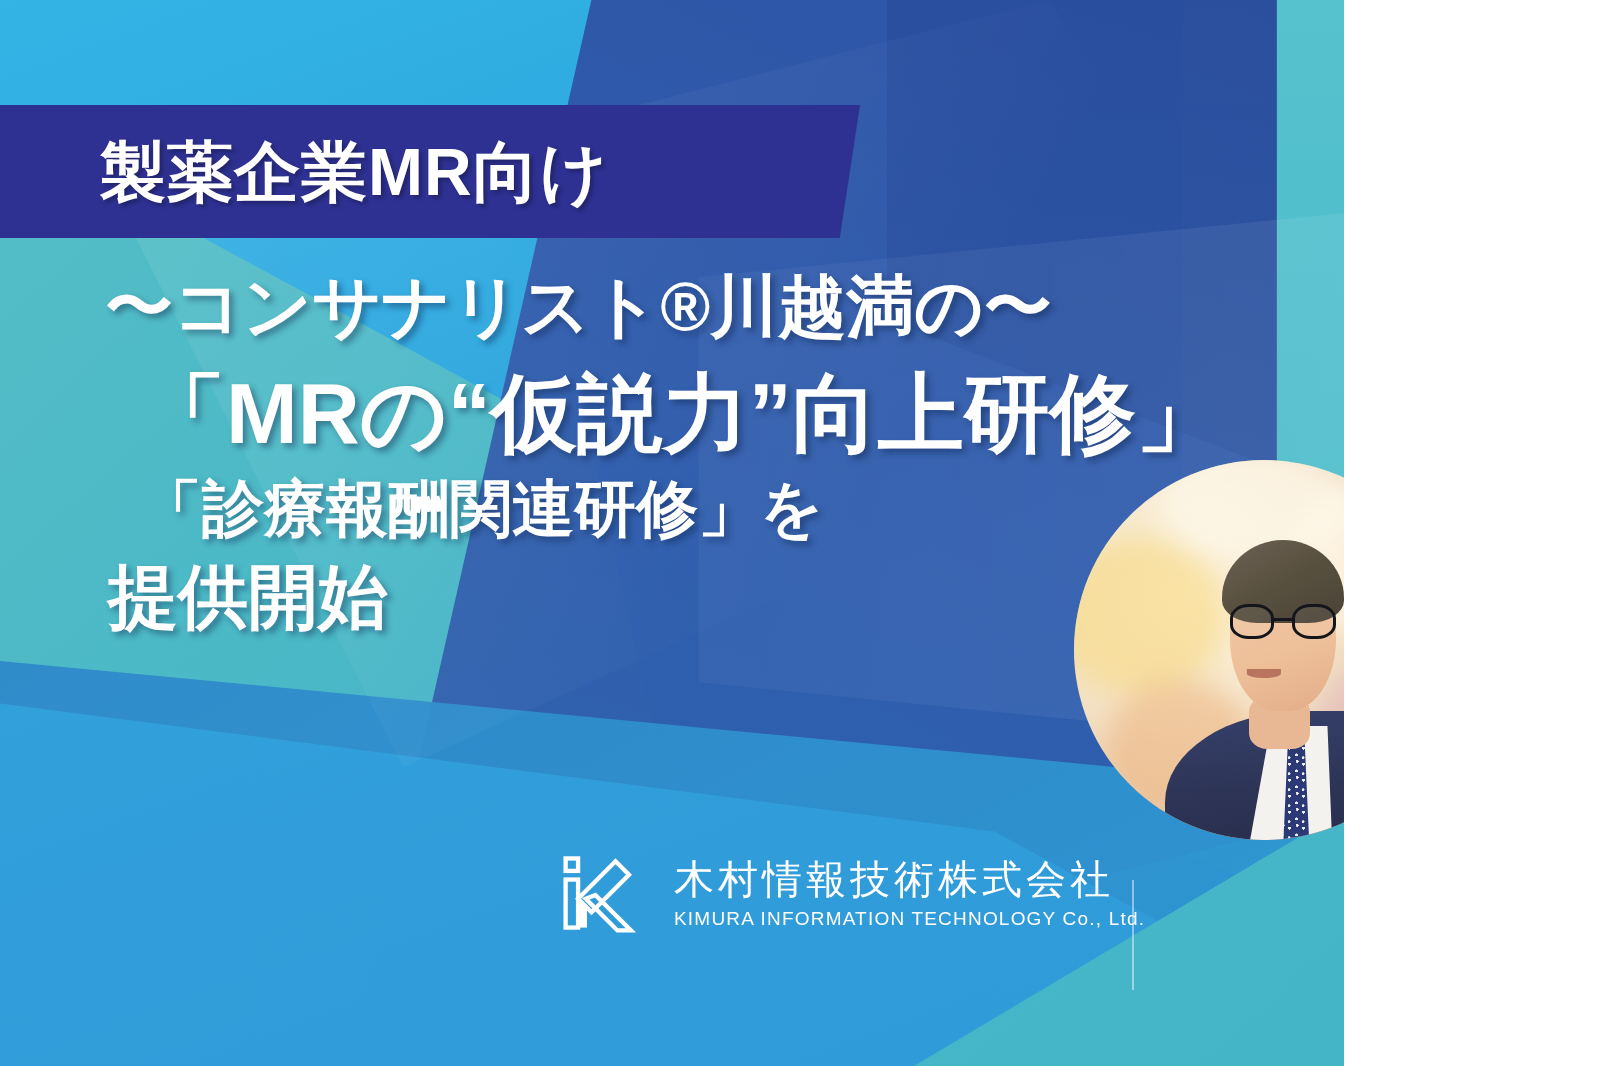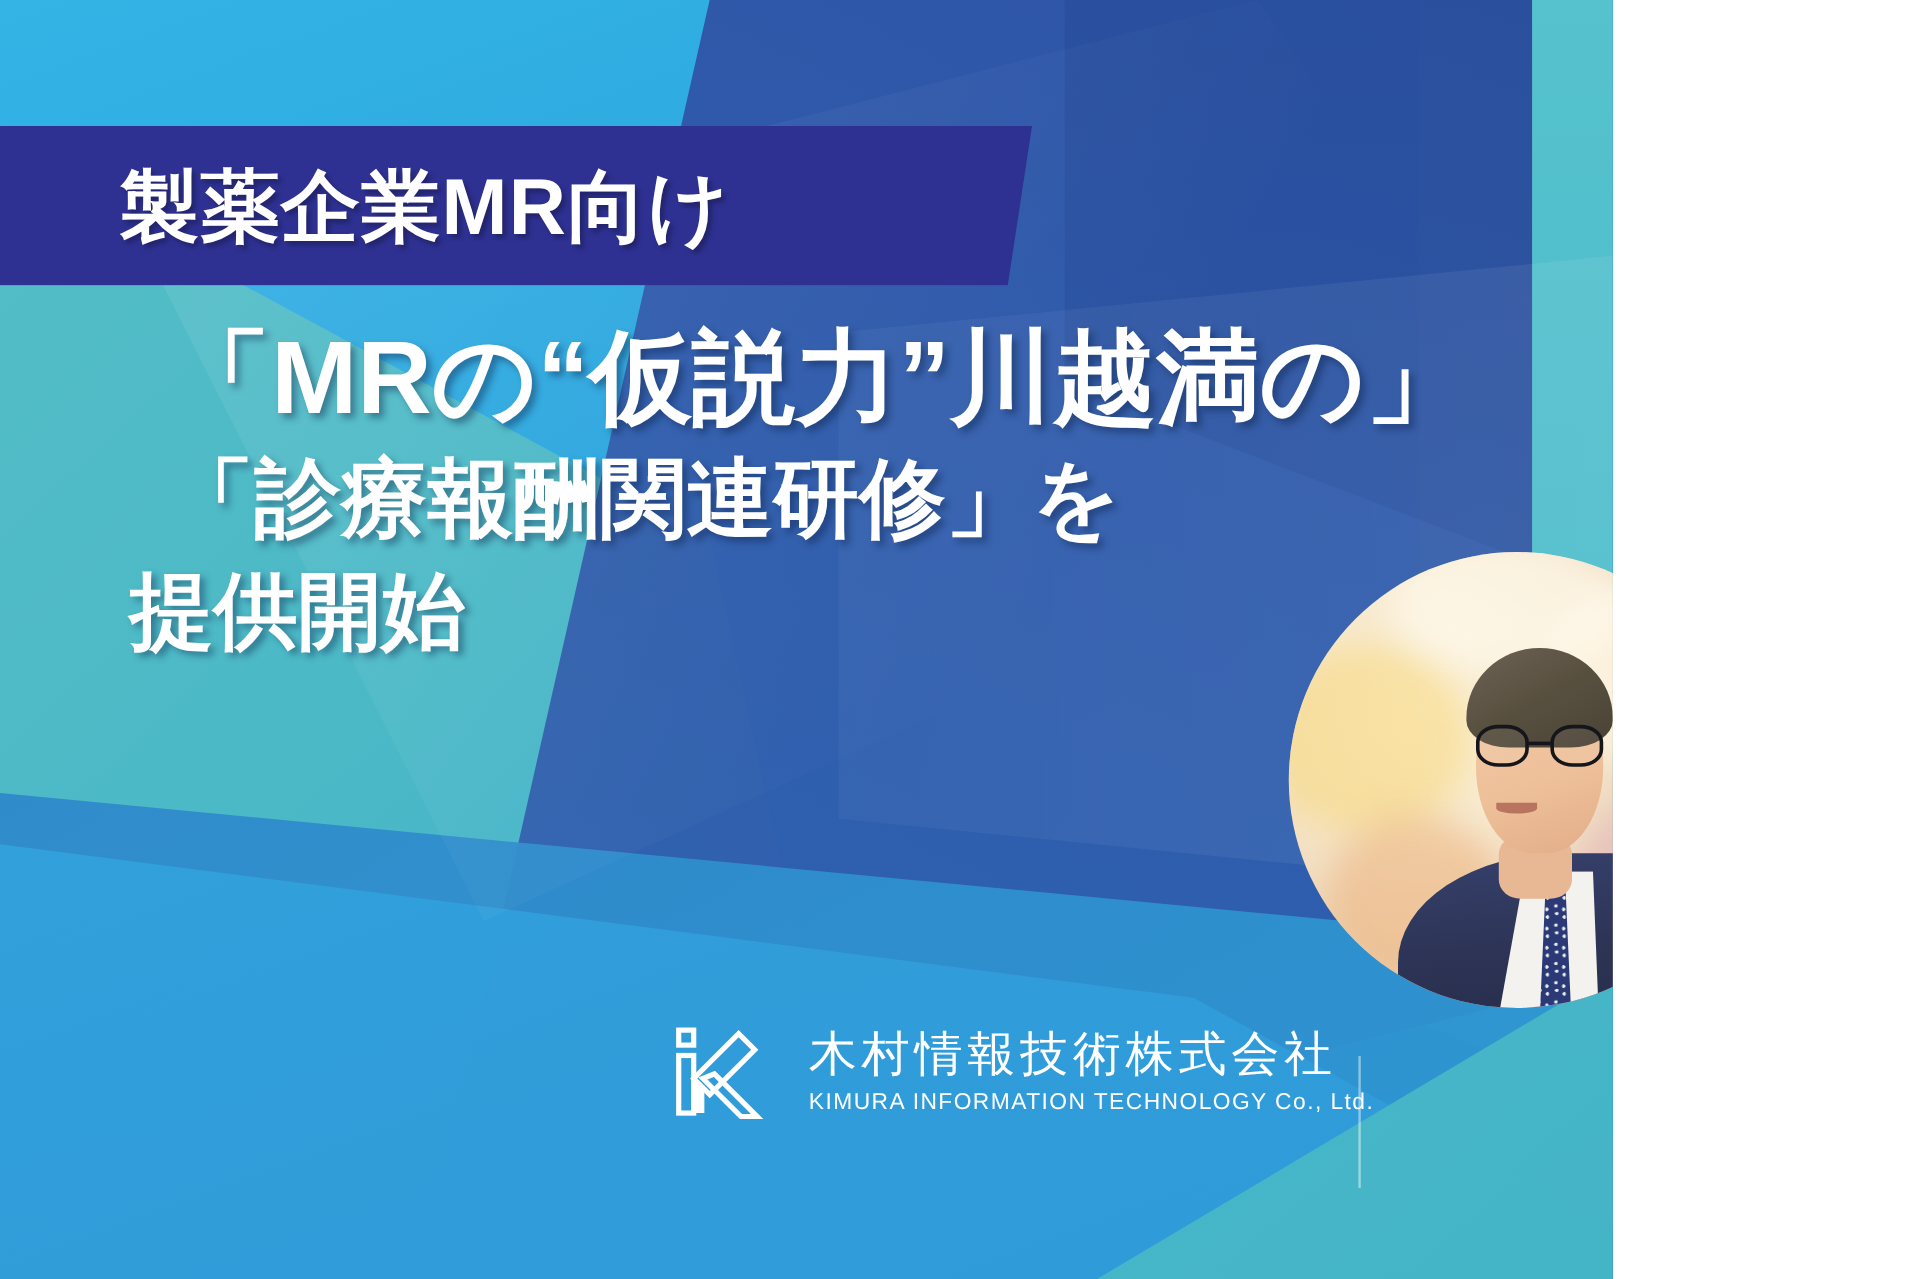--- a/index.html
+++ b/index.html
@@ -128,21 +128,21 @@
     margin-left: 105px;
     margin-bottom: 30px;
     letter-spacing: 0px;
   }
   #hl-main-1 {
     font-size: 86px;
     margin-left: 140px;
     margin-bottom: 22px;
   }
   #hl-main-2 {
-    font-size: 72px;
+    font-size: 62px;
     margin-left: 140px;
     margin-bottom: 22px;
   }
   #hl-main-3 {
     font-size: 70px;
     margin-left: 108px;
   }
 
   
   #portrait {
@@ -327,21 +327,22 @@
     <div class="facet f-dark-band"></div>
     <div class="facet f-seam"></div>
     <div class="facet f-streak"></div>
   </div>
 
   <div id="badge">
     <div id="badge-label">製薬企業MR向け</div>
   </div>
 
   <div id="headline">
-    <div class="hl-line" id="hl-main-1">「MRの“仮説力”川越満の」</div>
+    <div class="hl-line" id="hl-sub">〜コンサナリスト®川越満の〜</div>
+    <div class="hl-line" id="hl-main-1">「MRの“仮説力”向上研修」</div>
     <div class="hl-line" id="hl-main-2">「診療報酬関連研修」を</div>
     <div class="hl-line" id="hl-main-3">提供開始</div>
   </div>
 
   <div id="portrait">
     <div class="ph-bokeh bk1"></div>
     <div class="ph-bokeh bk2"></div>
     <div class="ph-bokeh bk3"></div>
     <div class="ph-bokeh bk4"></div>
     <div class="ph-bokeh bk5"></div>

